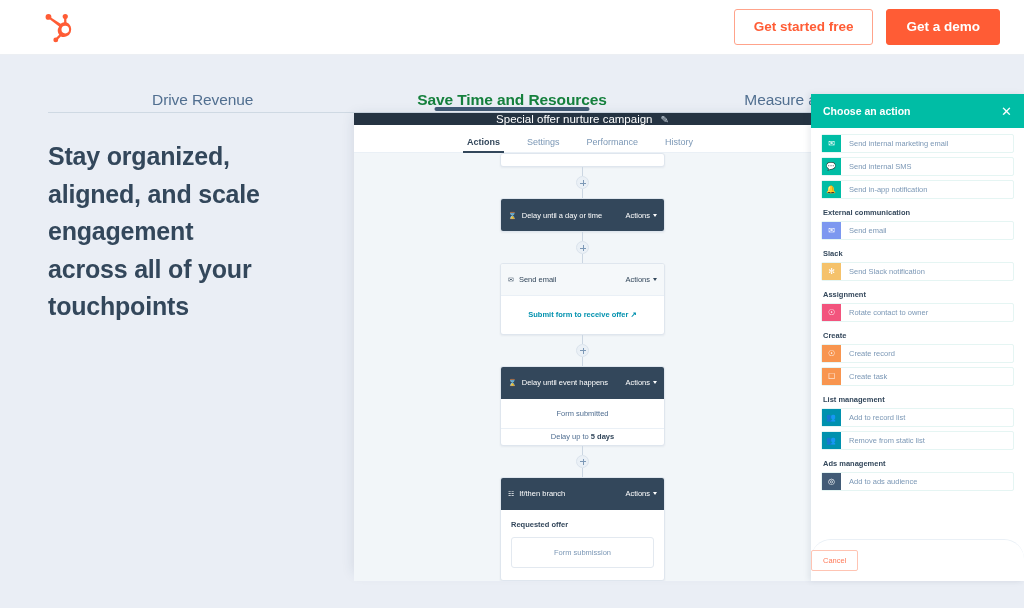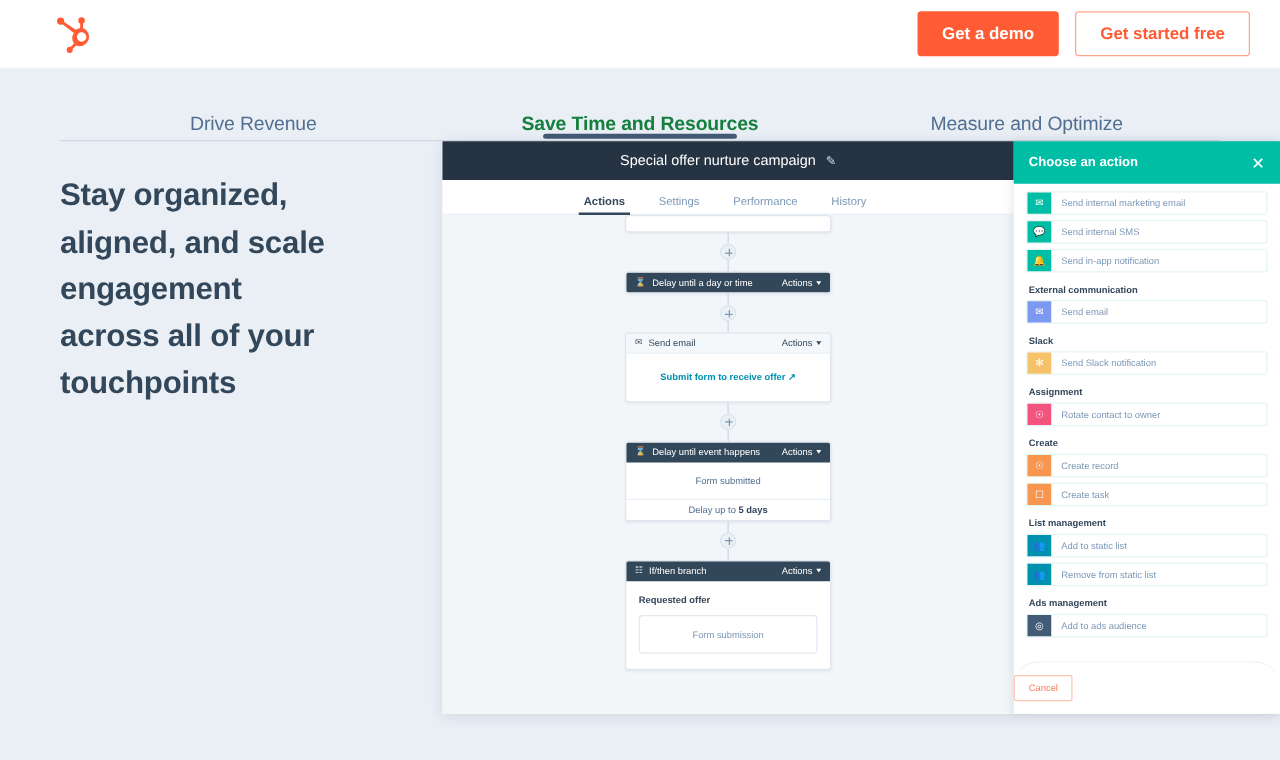--- a/index.html
+++ b/index.html
@@ -125,21 +125,21 @@
   }
   .plusnode::before { left: 3px; top: 5.5px; width: 6px; height: 1px; }
   .plusnode::after { top: 3px; left: 5.5px; height: 6px; width: 1px; }
 
   .card {
     background: #fff; border: 1px solid #dfe6ee; border-radius: 3px;
     box-shadow: 0 1px 2px rgba(50,70,100,0.07);
     overflow: hidden;
   }
   .card-head {
-    height: 16px; display: flex; align-items: center;
+    height: 32px; display: flex; align-items: center;
     padding: 0 7px; font-size: 7.5px; gap: 5px;
   }
   .card-head.dark { background: #33475b; color: #fff; }
   .card-head.light { background: #f5f8fa; color: #33475b; border-bottom: 1px solid #eaf0f6; }
   .card-head .ttl { flex: 1 1 auto; white-space: nowrap; overflow: hidden; }
   .card-head .act { font-size: 7.5px; display: flex; align-items: center; gap: 3px; cursor: pointer; }
   .mini-chev {
     display: inline-block; width: 0; height: 0;
     border-left: 2.5px solid transparent; border-right: 2.5px solid transparent;
     border-top: 3px solid currentColor;
@@ -214,22 +214,22 @@
   <div class="logo">
     <svg viewBox="0 0 34 34" width="34" height="34" aria-hidden="true">
       <path d="M22.4 12.3V8.9a2.6 2.6 0 0 0 1.5-2.34v-.08a2.6 2.6 0 0 0-2.6-2.6h-.08a2.6 2.6 0 0 0-2.6 2.6v.08a2.6 2.6 0 0 0 1.5 2.34v3.4a7.36 7.36 0 0 0-3.5 1.54L7.3 7.65a2.9 2.9 0 0 0 .1-.76A2.92 2.92 0 1 0 4.5 9.8c.55 0 1.06-.16 1.5-.42l9.12 7.1a7.4 7.4 0 0 0 .11 8.34l-2.77 2.78a2.4 2.4 0 0 0-.7-.11 2.42 2.42 0 1 0 2.43 2.42c0-.24-.04-.47-.11-.7l2.75-2.74a7.4 7.4 0 1 0 5.57-14.17zm-1.13 11.1a3.8 3.8 0 1 1 0-7.6 3.8 3.8 0 0 1 0 7.6z" fill="#ff5c35"></path>
     </svg>
   </div>
 
 
   <div class="nav-spacer"></div>
 
   <div class="btn-row">
+    <div class="btn btn-free">Get started free</div>
     <div class="btn btn-demo">Get a demo</div>
-    <div class="btn btn-free">Get started free</div>
   </div>
 </div>
 
 <div class="tabbar">
   <div class="tabbar-line"></div>
   <div class="tab">Drive Revenue</div>
   <div class="tab active">Save Time and Resources</div>
   <div class="tab">Measure and Optimize</div>
 </div>
 
@@ -386,21 +386,21 @@
             <div class="action-txt">Create record</div>
           </div>
           <div class="action-row">
             <div class="action-ico" style="background:#f8954f;">☐</div>
             <div class="action-txt">Create task</div>
           </div>
 
           <div class="group-label">List management</div>
           <div class="action-row">
             <div class="action-ico" style="background:#0091ae;">👥</div>
-            <div class="action-txt">Add to static list</div>
+            <div class="action-txt">Add to record list</div>
           </div>
           <div class="action-row">
             <div class="action-ico" style="background:#0091ae;">👥</div>
             <div class="action-txt">Remove from static list</div>
           </div>
 
           <div class="group-label">Ads management</div>
           <div class="action-row">
             <div class="action-ico" style="background:#425b76;">◎</div>
             <div class="action-txt">Add to ads audience</div>

